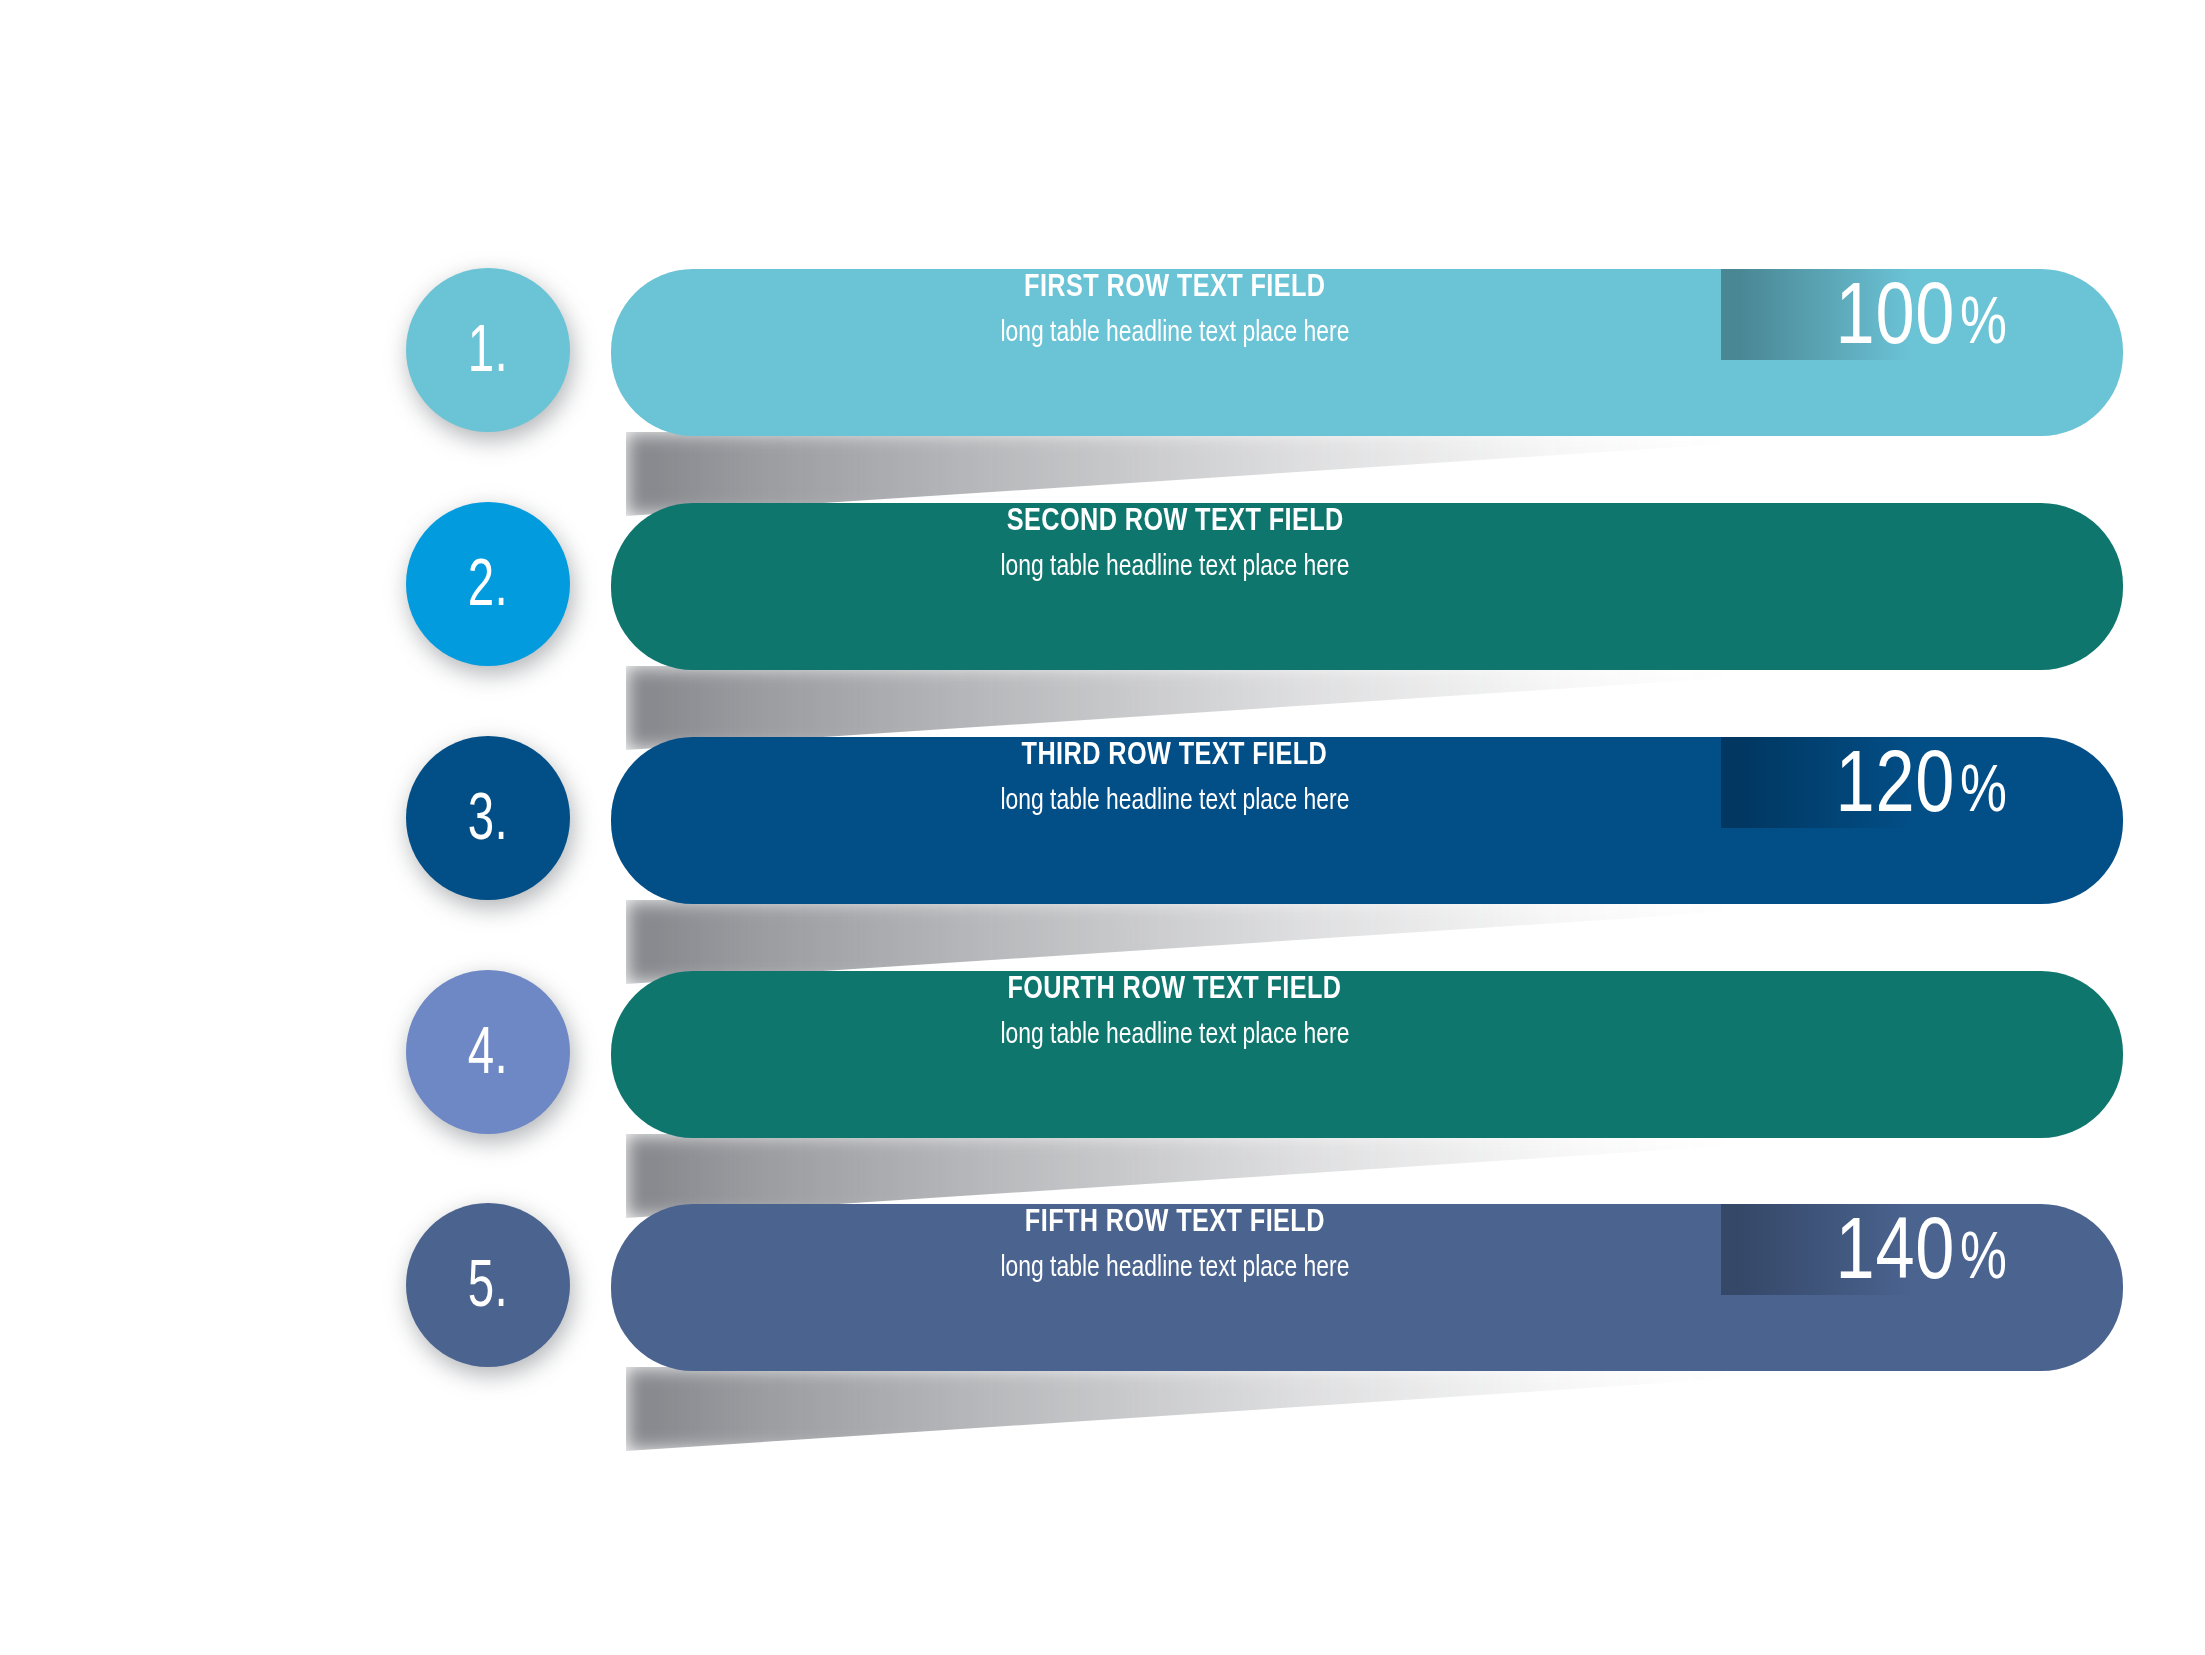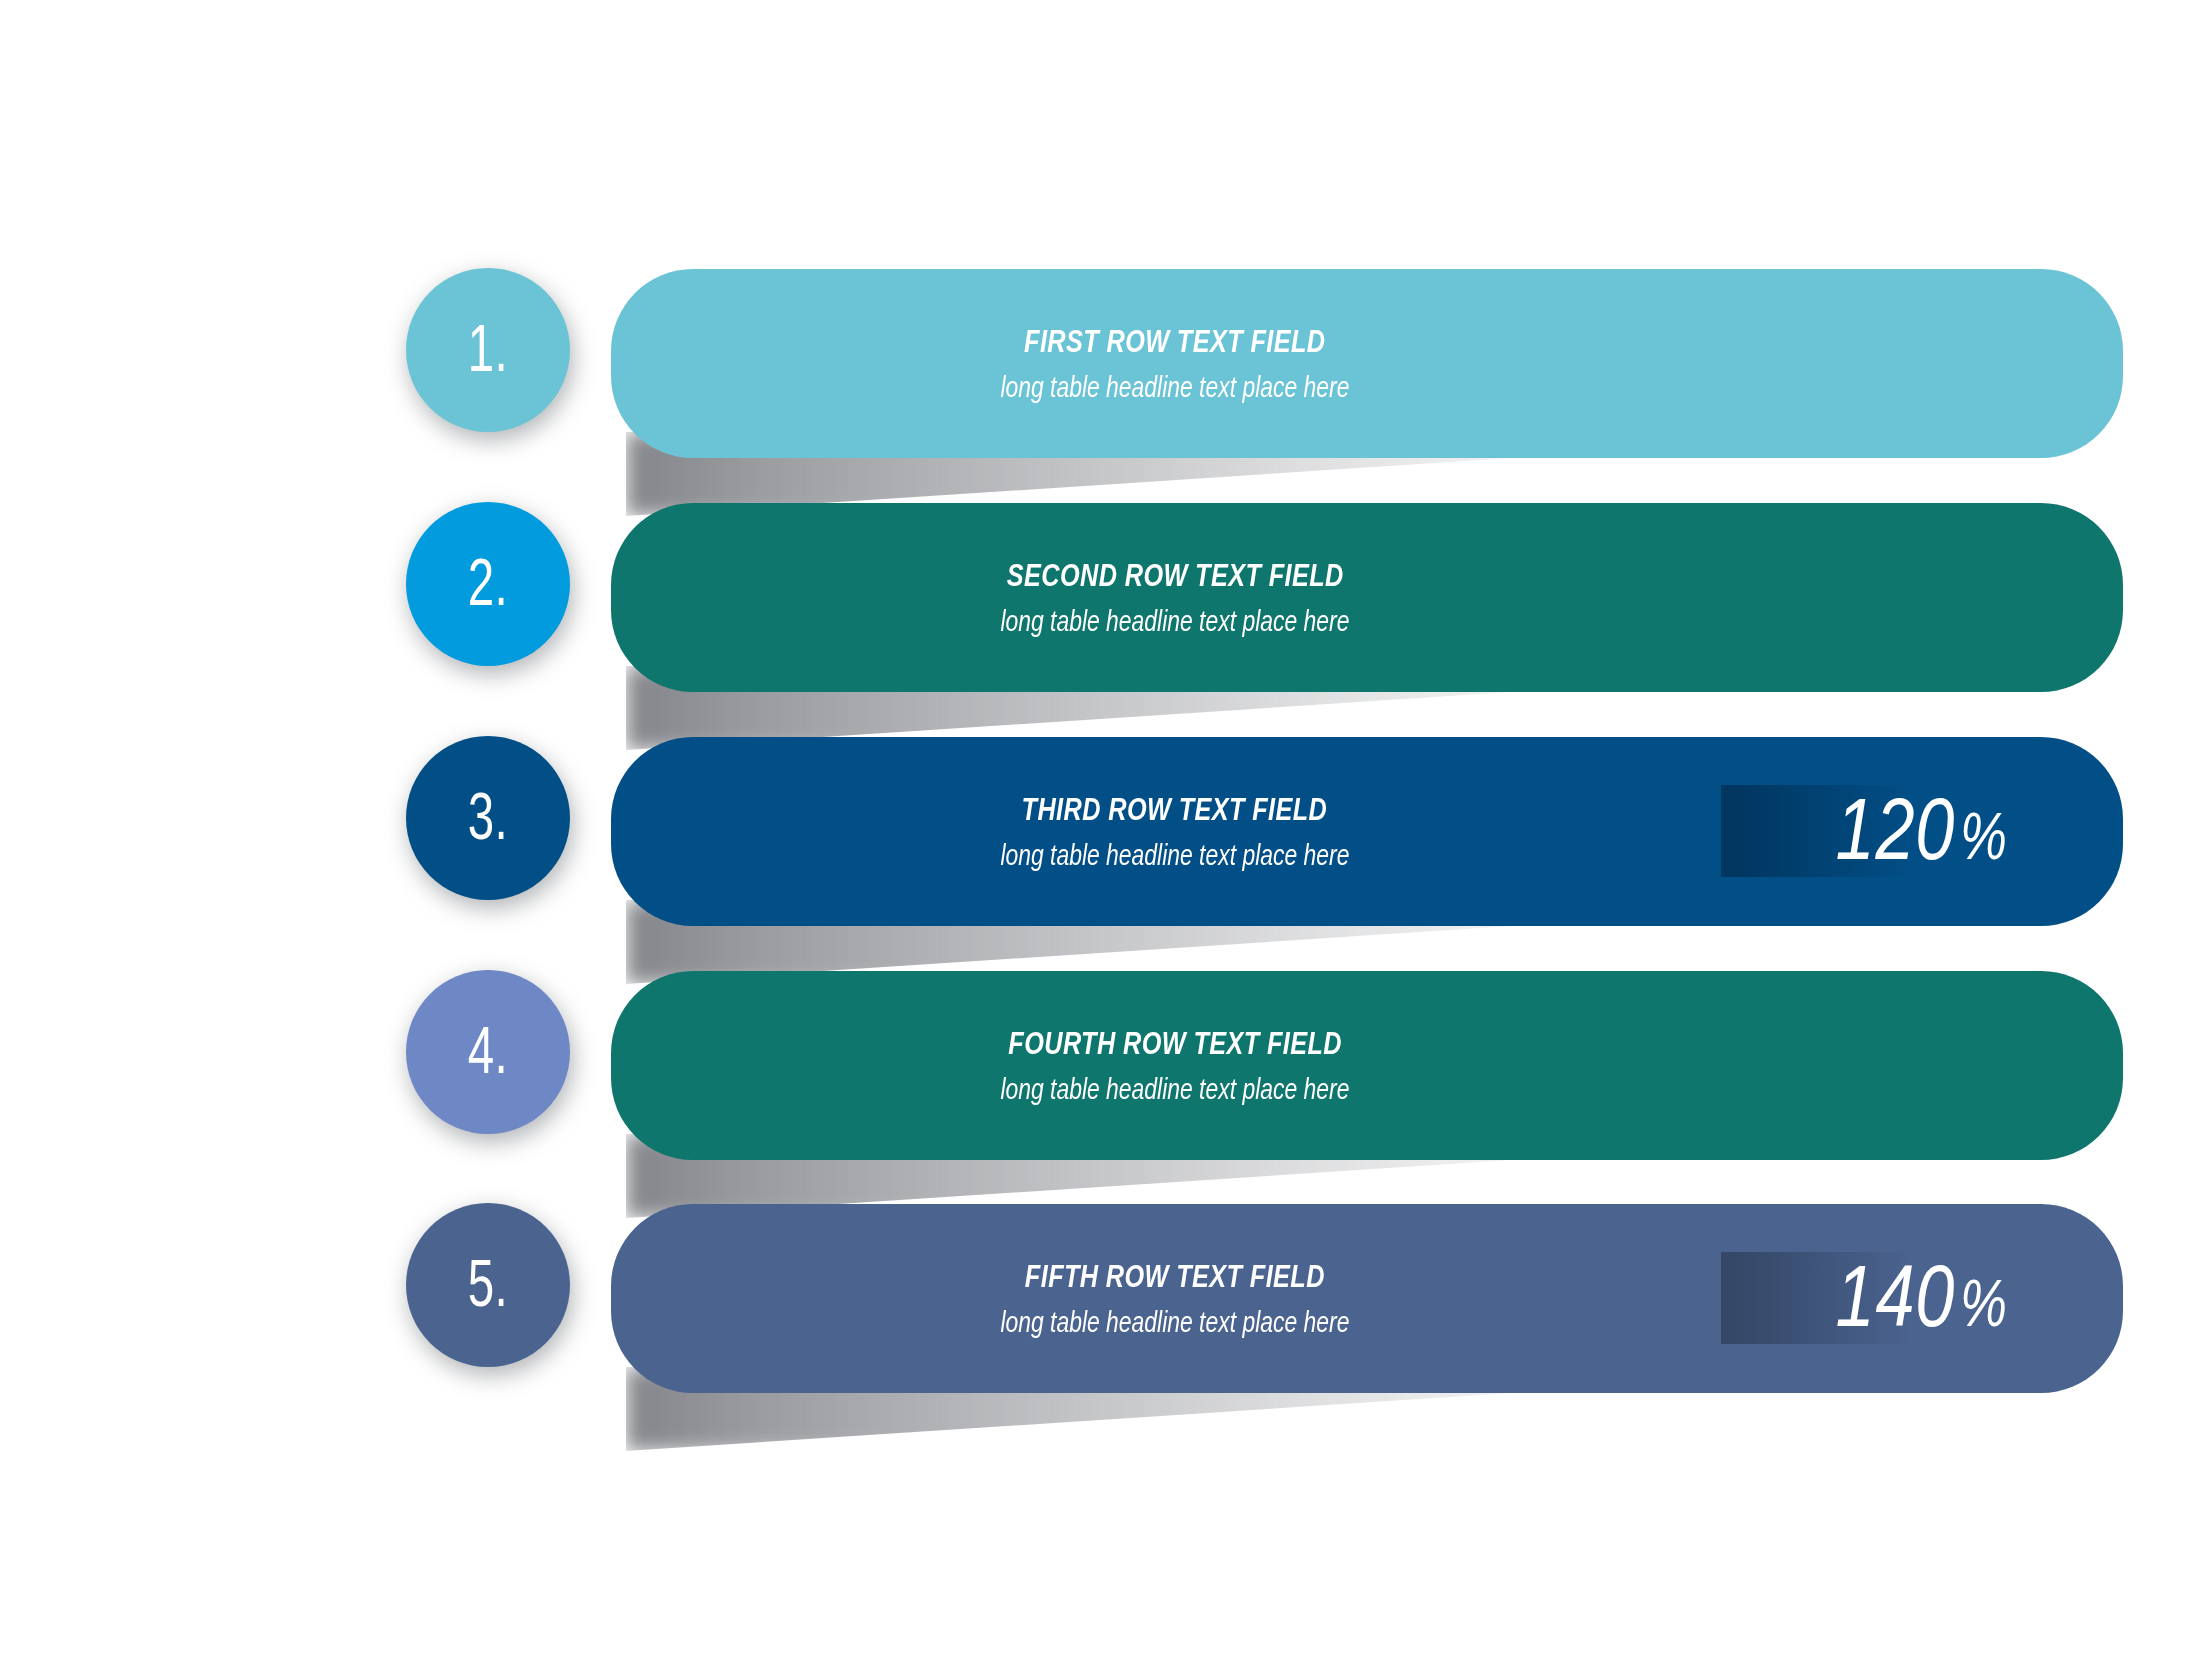--- a/index.html
+++ b/index.html
@@ -91,27 +91,26 @@
     filter: blur(9.7px);
     z-index: 0;
   }
 
   
   .bar {
     position: absolute;
     left: 611px;
     top: 9.7px;
     width: 1512px;
-    height: 189px;
+    height: 167px;
     border-radius: 82px;
     overflow: hidden;
     z-index: 2;
     display: flex;
-    align-items: center;
-    font-style: italic;
+    align-items: flex-start;
   }
 
   
   .bar-text {
     flex: 0 0 1110px;
     display: flex;
     flex-direction: column;
     align-items: center;
     justify-content: center;
     padding-left: 17.6px;
@@ -186,20 +185,26 @@
       <div class="circle" style="background:#6BC3D6">
         <span class="circle-label">1.</span>
       </div>
     </div>
 
     <div class="bar" style="background:#6BC3D6">
       <div class="bar-text">
         <div class="bar-title">FIRST ROW TEXT FIELD</div>
         <div class="bar-subtitle">long table headline text place here</div>
       </div>
+      <div class="bar-pct">
+        <div class="fold" style="background:linear-gradient(to right, #4A8794 0%, #4A8794 10%, #6BC3D6 100%);"></div>
+        <div class="pct-value">
+          <span>100</span><span class="sym">%</span>
+        </div>
+      </div>
     </div>
   </div>
     <div class="row" style="top: 493px;">
     <div class="bar-shadow"></div>
 
     <div class="circle-wrap">
       <div class="circle-shadow"></div>
       <div class="circle" style="background:#019BDE">
         <span class="circle-label">2.</span>
       </div>

